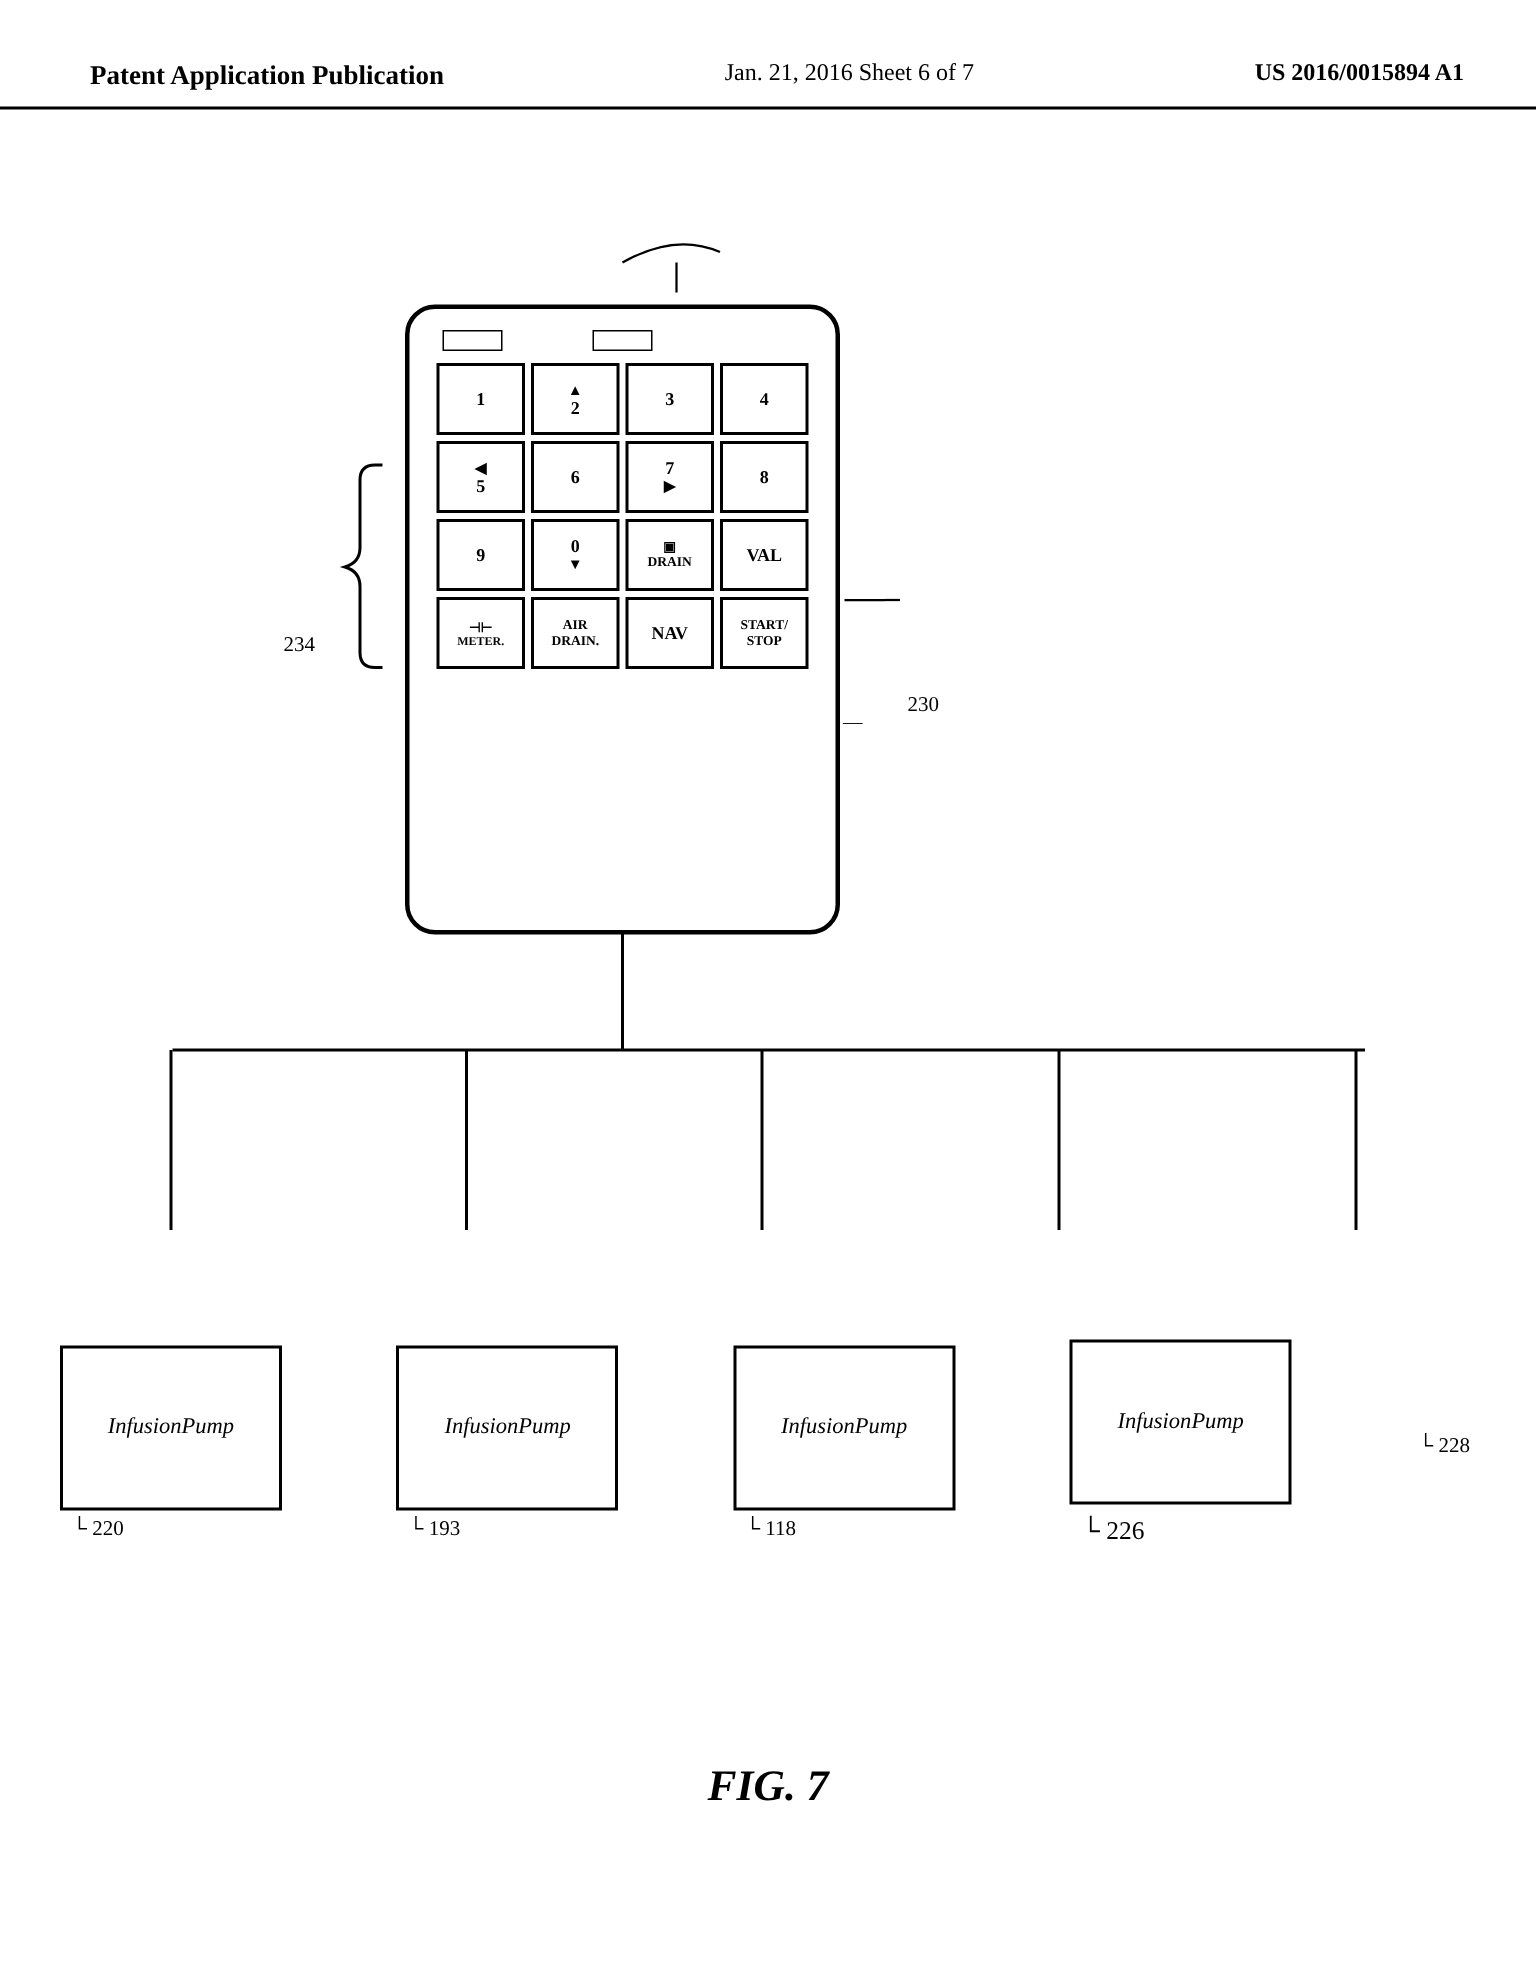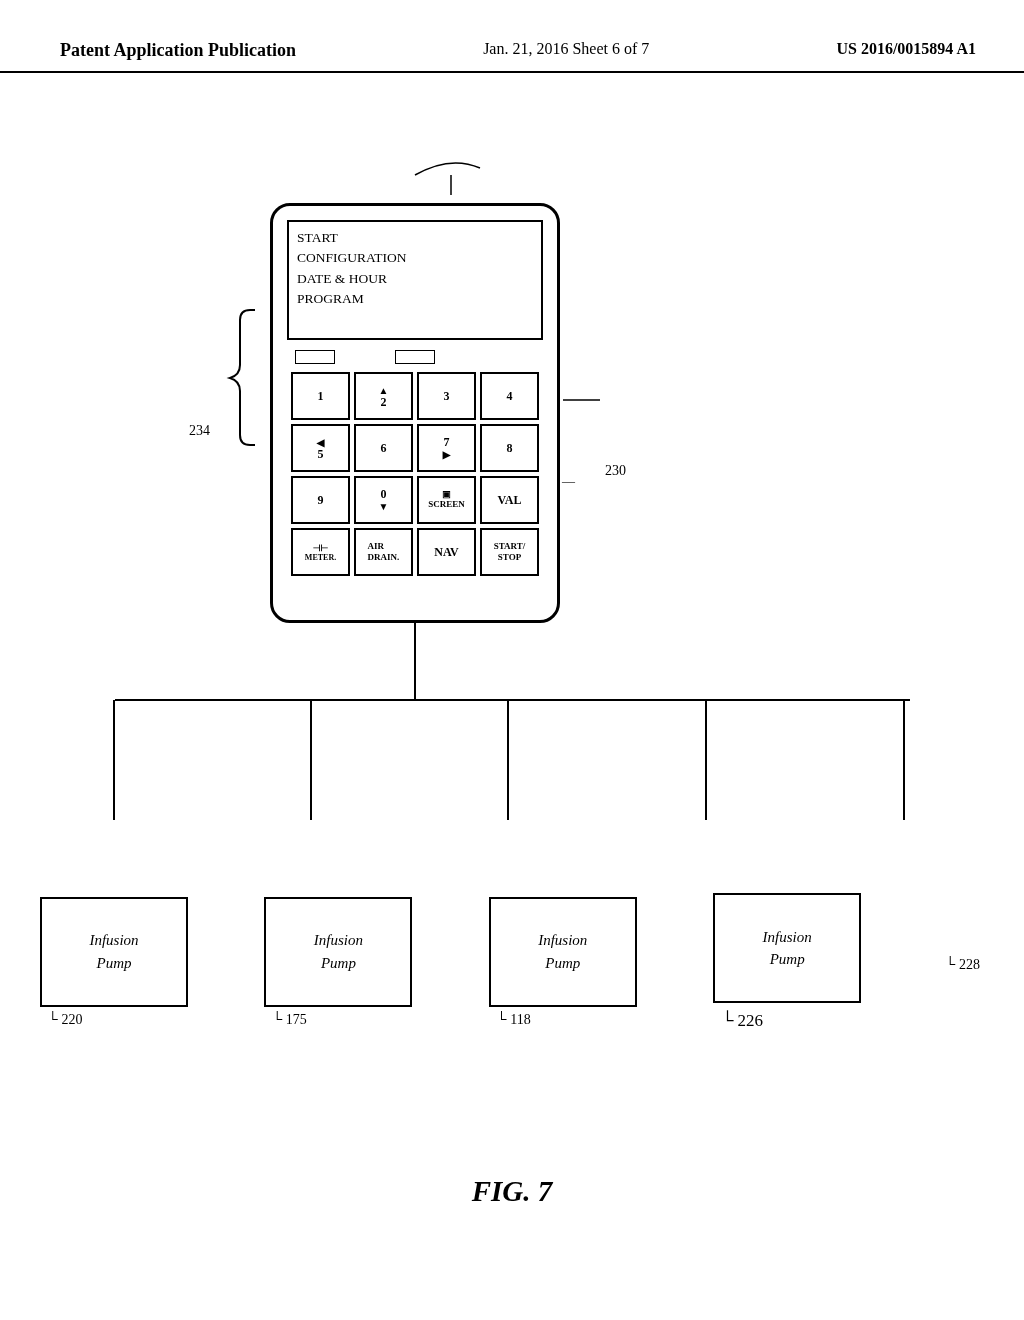--- a/index.html
+++ b/index.html
@@ -130,21 +130,21 @@
       display: flex;
       justify-content: space-between;
       align-items: center;
     }
     .bottom-box {
       width: 148px;
       height: 110px;
       border: 2px solid #000;
       background: #fff;
       display: flex;
-      flex-direction: column;
+      flex-direction: row;
       align-items: center;
       justify-content: center;
       font-size: 15px;
       font-style: italic;
       line-height: 1.5;
       text-align: center;
     }
 
     .bottom-box-wrapper {
       position: relative;
@@ -205,26 +205,20 @@
   <path d="M 255 310 L 250 310 Q 240 310 240 320 L 240 365 Q 240 375 230 378 Q 240 381 240 391 L 240 435 Q 240 445 250 445 L 255 445" stroke="#000" stroke-width="2" fill="none"></path>
 </svg>
 
 <div class="diagram-area">
 
   <div class="ref-label" style="left: 450px; top: 150px;">232</div>
   <div style="position:absolute; left:430px; top:160px; font-size:14px;">—</div>
 
   <div class="device-panel">
 
-    <div class="display-area">
-      <div>START</div>
-      <div>CONFIGURATION</div>
-      <div>DATE &amp; HOUR</div>
-      <div>PROGRAM</div>
-    </div>
 
     <div class="input-row">
       <div class="small-input"></div>
       <div class="small-input"></div>
     </div>
 
     <div class="keypad">
 
       <div class="key">
         <span class="key-label">1</span>
@@ -258,35 +252,35 @@
       <div class="key">
         <span class="key-label">9</span>
       </div>
       <div class="key">
         <span class="key-label">0</span>
         <span class="arrow-down"></span>
       </div>
       <div class="key">
         <span style="font-size:9px; text-align:center; line-height:1.1;">
           <span style="display:block;">▣</span>
-          <span>SCREEN</span>
+          <span>DRAIN</span>
         </span>
       </div>
       <div class="key">
         <span class="key-label">VAL</span>
       </div>
 
       <div class="key">
         <span style="font-size:8px; text-align:center;">
           <span style="display:block; font-size:9px;">⊣⊢</span>
           <span>METER.</span>
         </span>
       </div>
       <div class="key">
-        <span style="font-size:9px; line-height:1.2;">AIR<br>DRAIN.</span>
+        <span style="font-size:9px; text-align:center; line-height:1.2;">AIR<br>DRAIN.</span>
       </div>
       <div class="key">
         <span class="key-label">NAV</span>
       </div>
       <div class="key">
         <span style="font-size:9px; text-align:center; line-height:1.2;">START/<br>STOP</span>
       </div>
     </div>
   </div>
 
@@ -306,21 +300,21 @@
         <span>└ </span><span>220</span>
       </div>
     </div>
 
     <div class="bottom-box-wrapper">
       <div class="bottom-box">
         <span>Infusion</span>
         <span>Pump</span>
       </div>
       <div style="font-size:14px; margin-top:5px; margin-left:8px;">
-        <span>└ </span><span>175</span>
+        <span>└ </span><span>193</span>
       </div>
     </div>
 
     <div class="bottom-box-wrapper">
       <div class="bottom-box">
         <span>Infusion</span>
         <span>Pump</span>
       </div>
       <div style="font-size:14px; margin-top:5px; margin-left:8px;">
         <span>└ </span><span>118</span>

